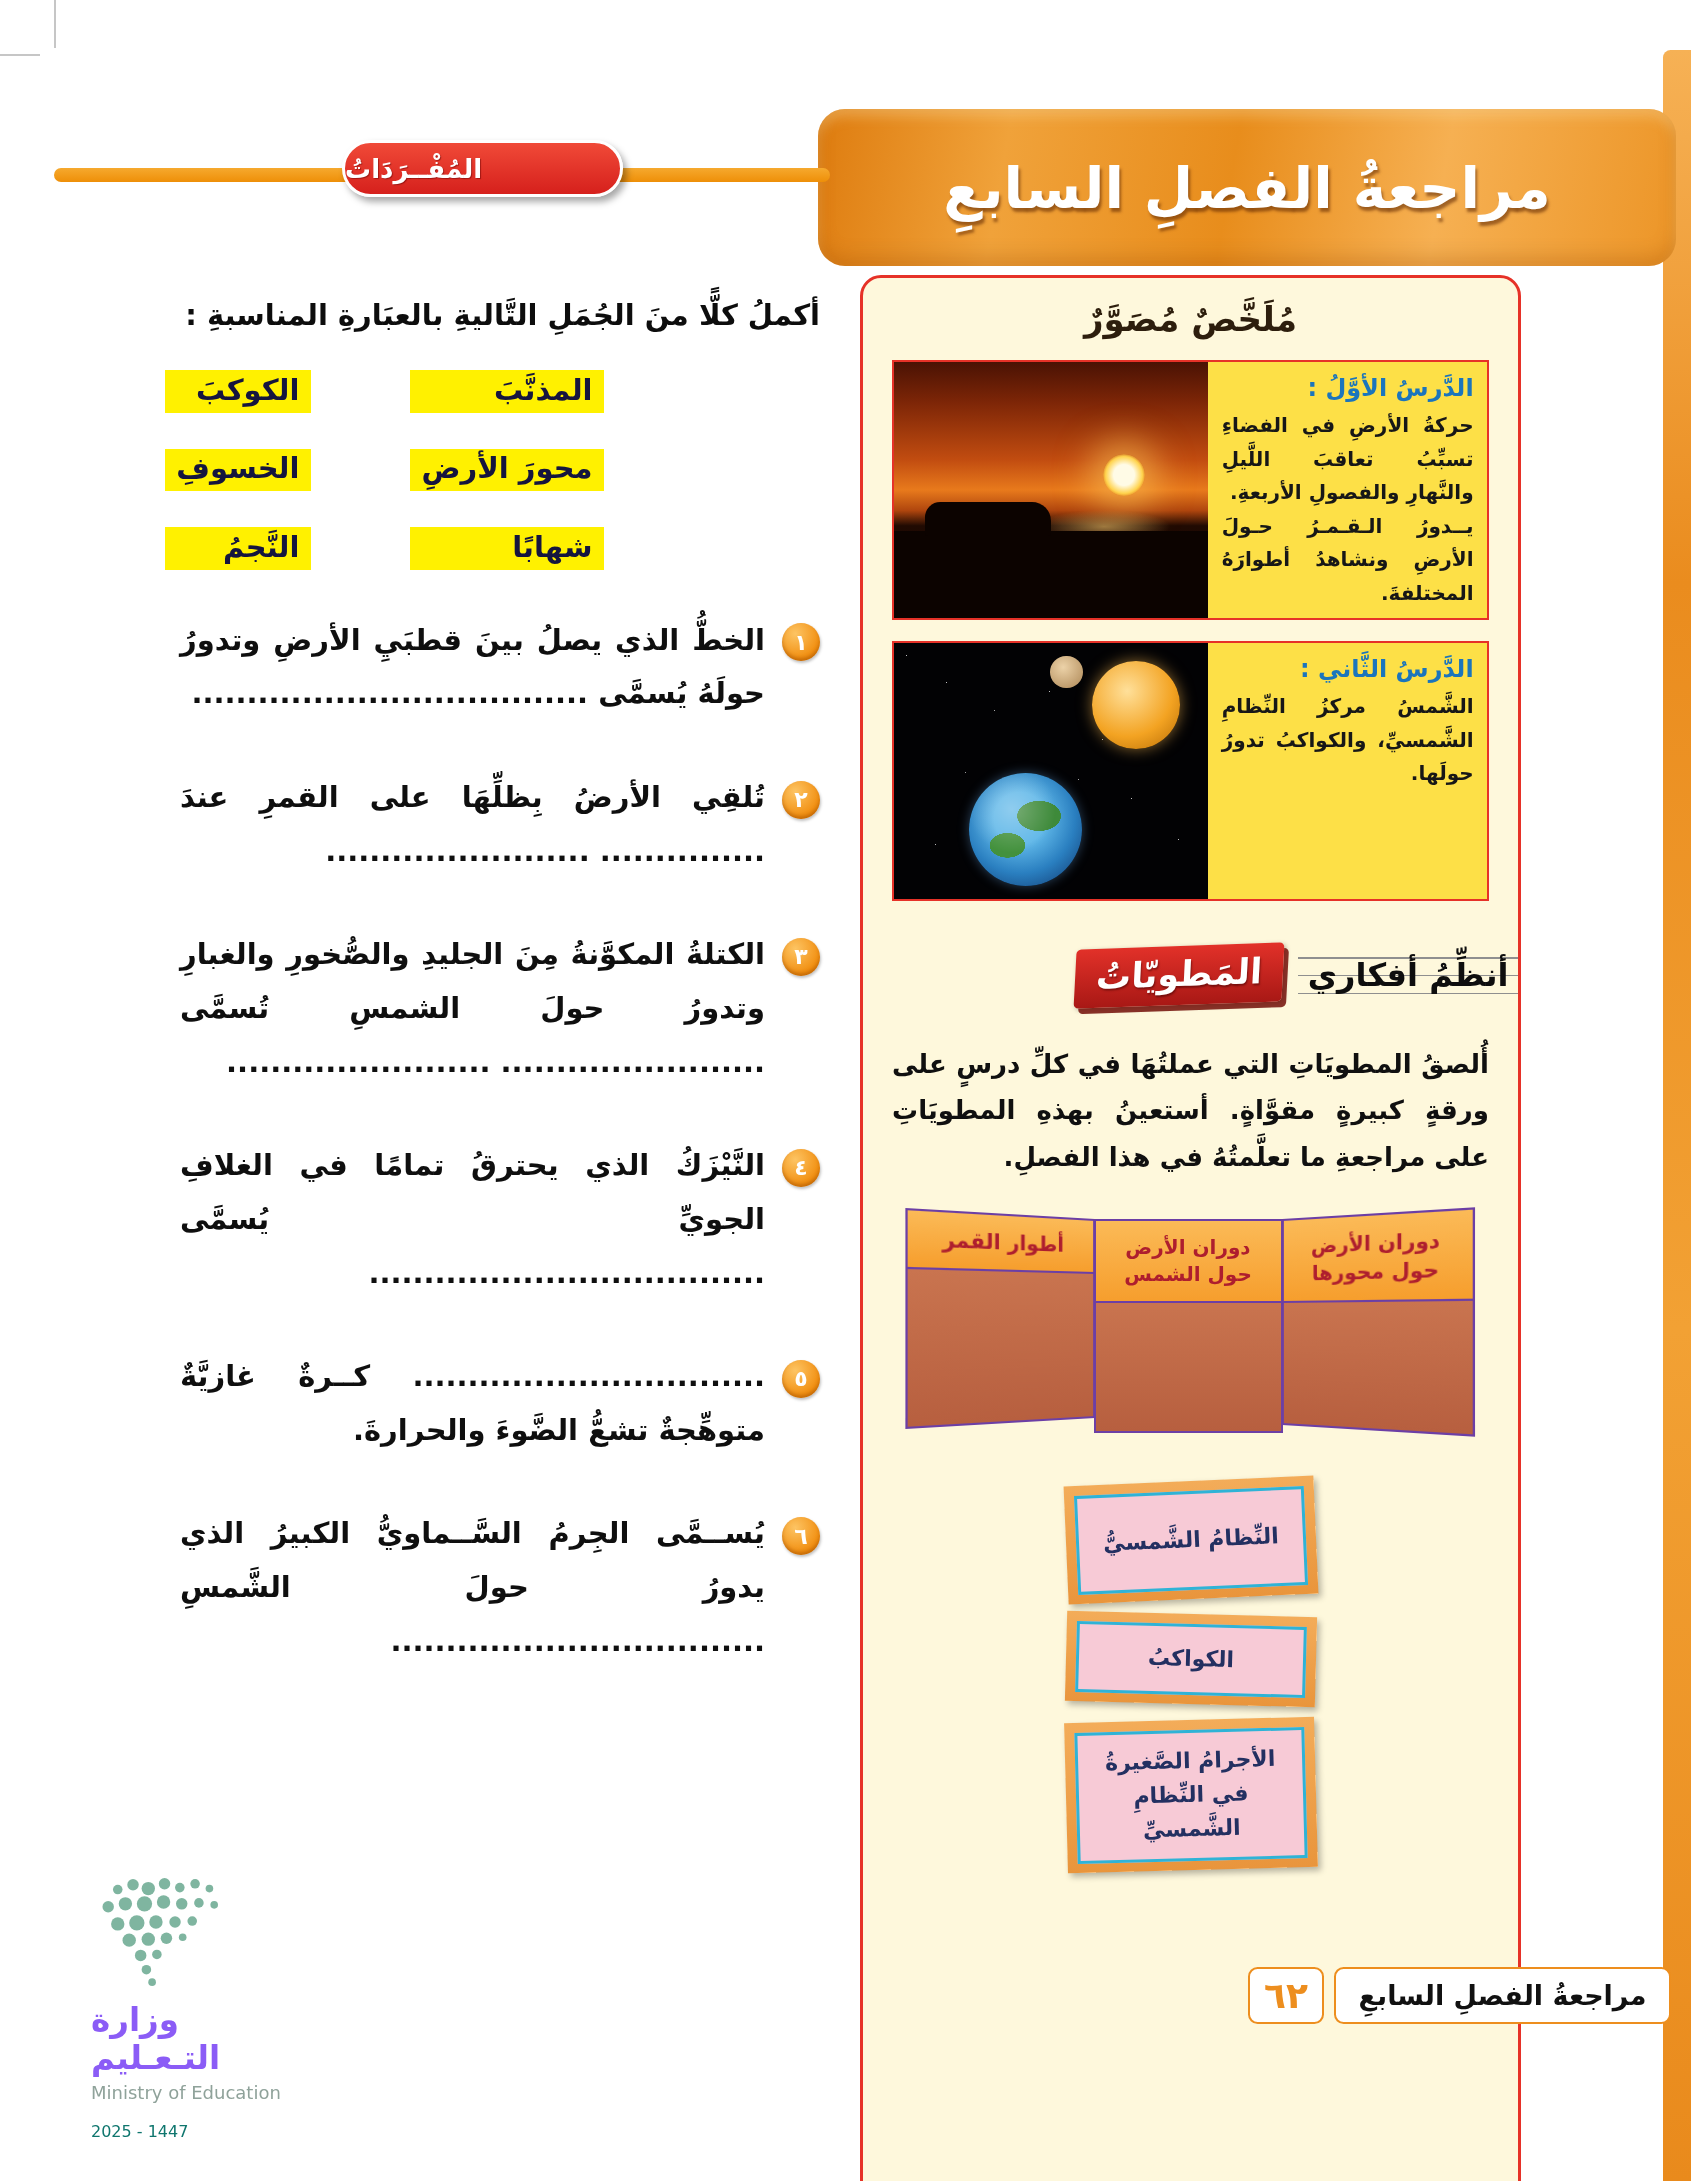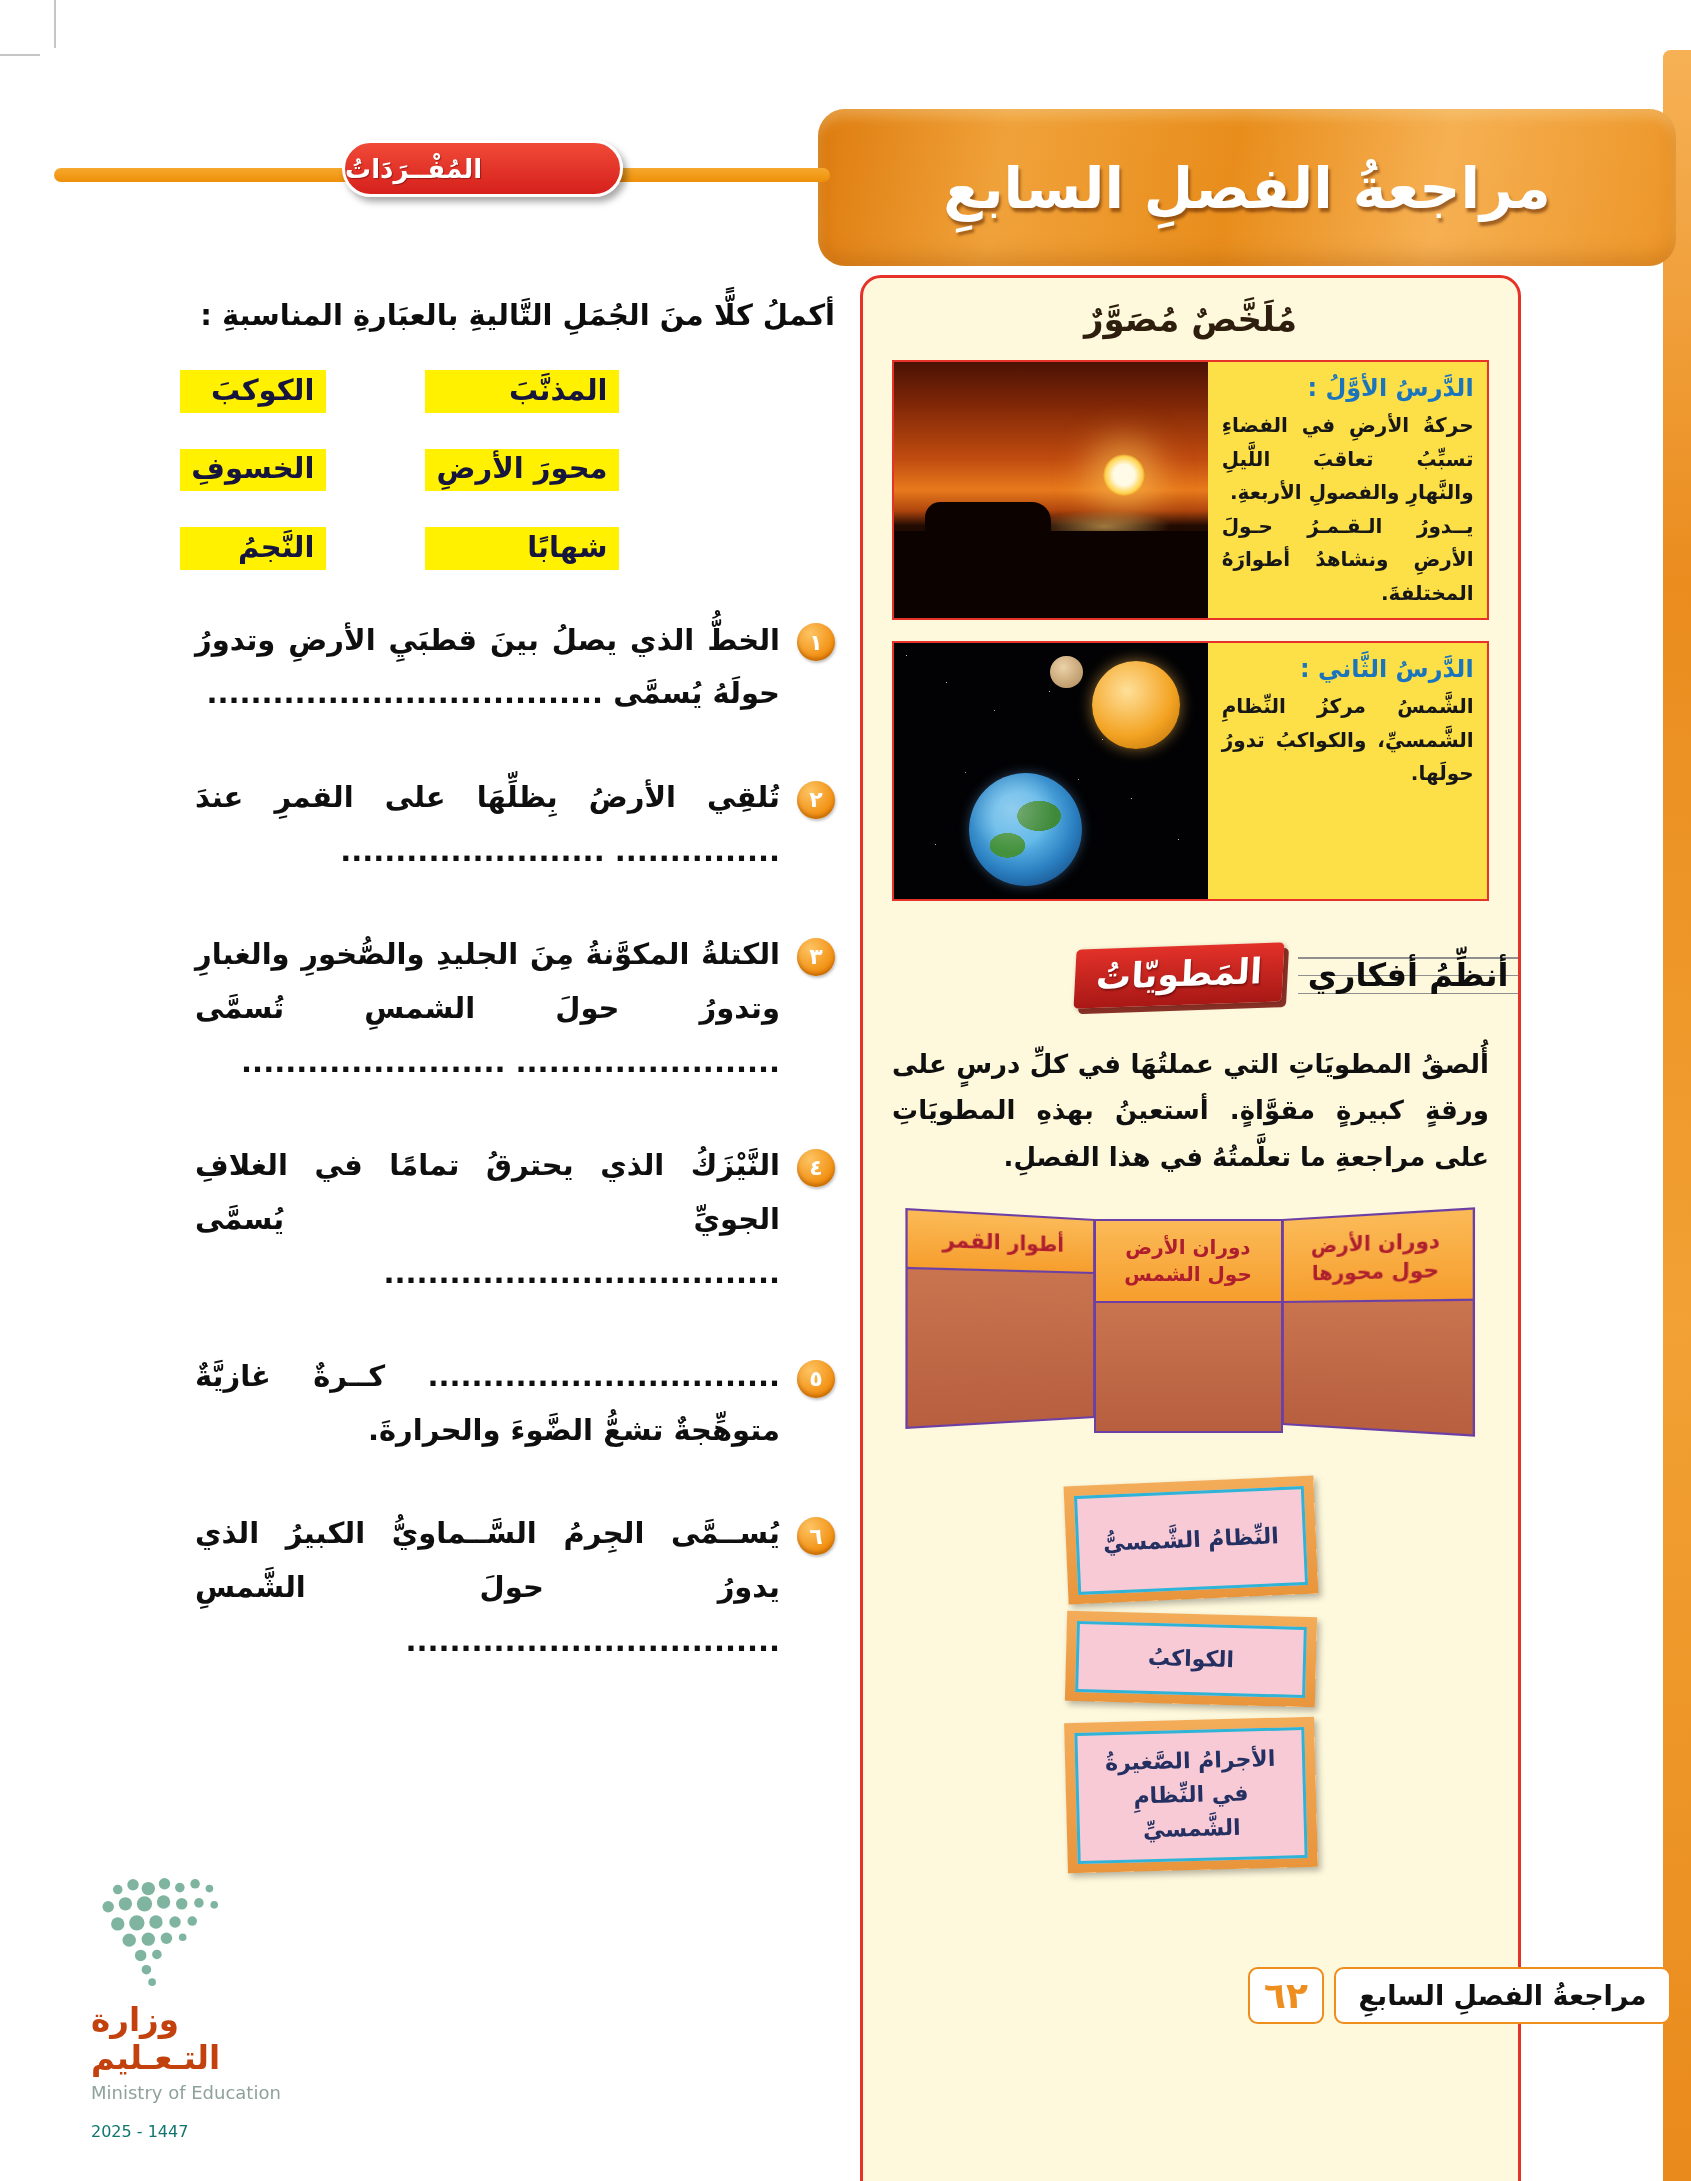--- a/index.html
+++ b/index.html
@@ -27,21 +27,21 @@
 
   
   #vocab-line { position:absolute; left:54px; top:168px; width:776px; height:14.3px;
     background:linear-gradient(to bottom,#F6A92E,#EE8F08); border-radius:7.6px; }
   #vocab-badge { position:absolute; left:342px; top:140px; width:281px; height:57px;
     background:linear-gradient(#F04A38,#D6201C); border:3.8px solid #fff; border-radius:31px;
     box-shadow:3.8px 4.8px 7.6px rgba(0,0,0,.35); display:flex; align-items:center; z-index:3; }
   #vocab-badge span { color:#fff; font-weight:bold; font-size:26px; direction:rtl; text-shadow:1px 1px 1px rgba(100,0,0,.5); }
 
   
-  #exercise { position:absolute; left:187px; top:294px; width:648px; direction:rtl; }
+  #exercise { position:absolute; left:172px; top:294px; width:648px; direction:rtl; }
   .instruction { font-size:29px; font-weight:bold; color:#0d0d0d; text-align:right; line-height:1.5; }
   .vocab-grid { display:grid; grid-template-columns:max-content max-content; column-gap:99px; row-gap:36px;
     margin:32.5px 216px 0 0; }
   .vocab-word { display:inline-block; background:#FFF100; color:#15153e; font-weight:bold;
     font-size:29px; padding:2.9px 11.5px 5.7px; }
   .questions { margin-top:44px; display:flex; flex-direction:column; gap:50px; }
   .question { display:flex; gap:17px; align-items:flex-start; }
   .qnum { flex:0 0 38px; width:38px; height:38px; border-radius:50%;
     background:radial-gradient(circle at 35% 28%,#FDC463,#F18E0F 70%,#D97A05);
     color:#fff; font-size:22px; font-weight:bold; display:flex; align-items:center; justify-content:center;
@@ -122,21 +122,21 @@
   .card.c2 { transform:rotate(1.5deg); }
   .card.c3 { transform:rotate(-1.5deg); }
   .card-inner { background:#F7CAD6; border:3.8px solid #2FB3D6; display:flex; align-items:center; justify-content:center;
     text-align:center; font-size:22px; font-weight:bold; color:#233061; padding:11.5px 7.6px; line-height:1.55; }
   .card.c1 .card-inner { min-height:99px; }
   .card.c2 .card-inner { min-height:71px; }
   .card.c3 .card-inner { min-height:122px; }
 
   
   #moe { position:absolute; left:91px; top:1874px; width:249px; direction:ltr; }
-  .moe-ar { color:#c2410c; font-size:32.5px; font-weight:bold; margin-top:5.7px; direction:rtl; text-align:left; width:206px; }
+  .moe-ar { color:#8b5cf6; font-size:32.5px; font-weight:bold; margin-top:5.7px; direction:rtl; text-align:left; width:206px; }
   .moe-en { color:#8fa29a; font-size:18px; margin-top:5.7px; }
   .moe-year { color:#0f766e; font-size:16px; margin-top:19px; }
 
   
   .footer-bar { position:absolute; left:1248px; top:1967px; display:flex; direction:ltr; gap:9.6px; height:57px; z-index:2; }
   .page-box { width:76px; border:2.9px solid #ED8E1E; border-radius:9.6px; background:#fff;
     display:flex; align-items:center; justify-content:center; color:#ED8E1E; font-size:36px; font-weight:bold; }
   .chapter-box { border:2.9px solid #ED8E1E; border-radius:9.6px; background:#fff; padding:0 23px;
     display:flex; align-items:center; font-size:27px; font-weight:bold; color:#111; direction:rtl; }
 </style>

